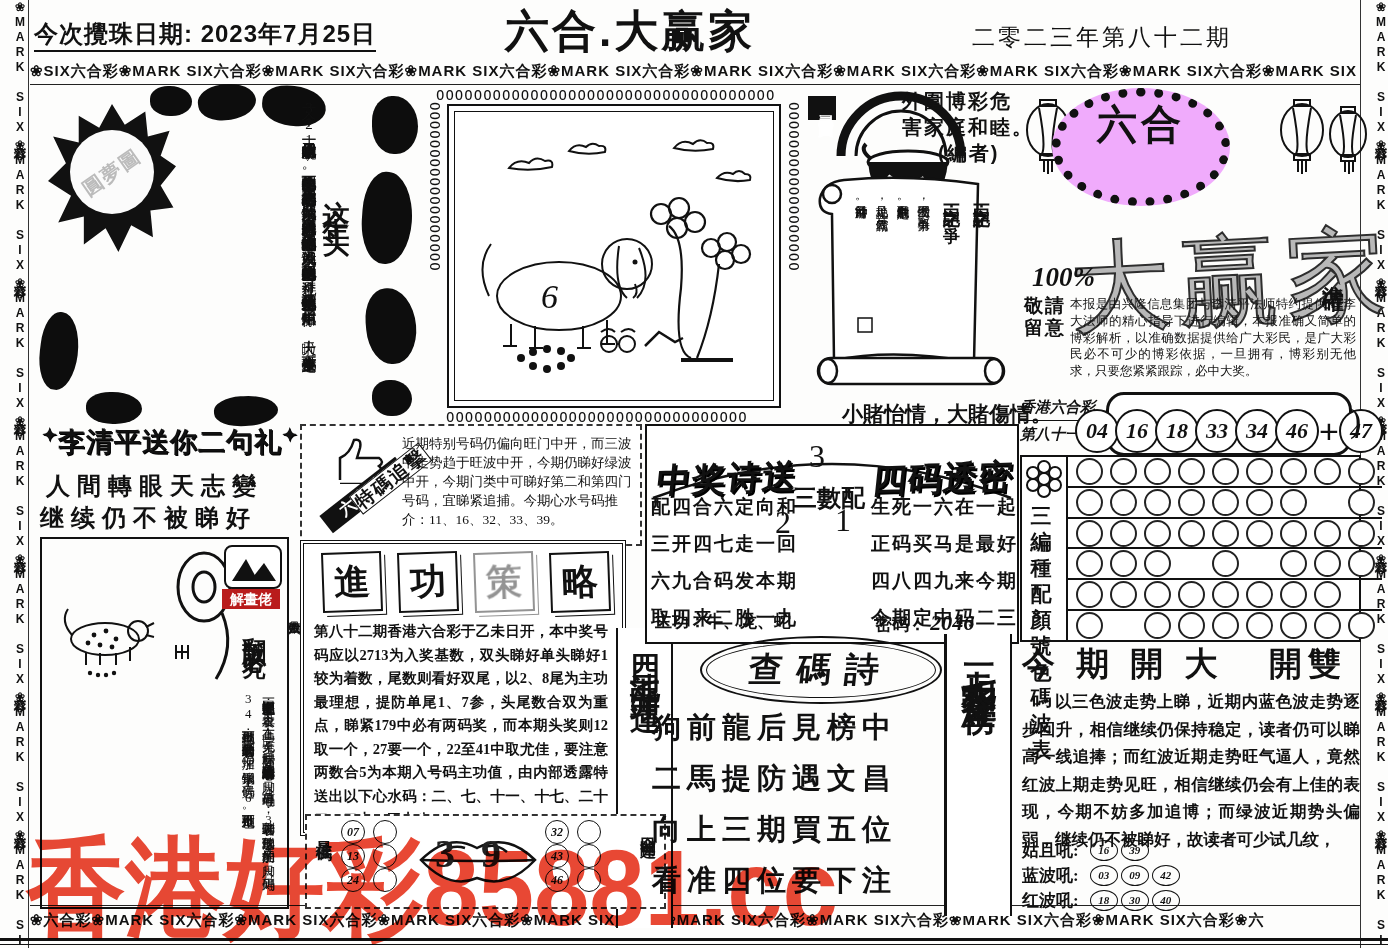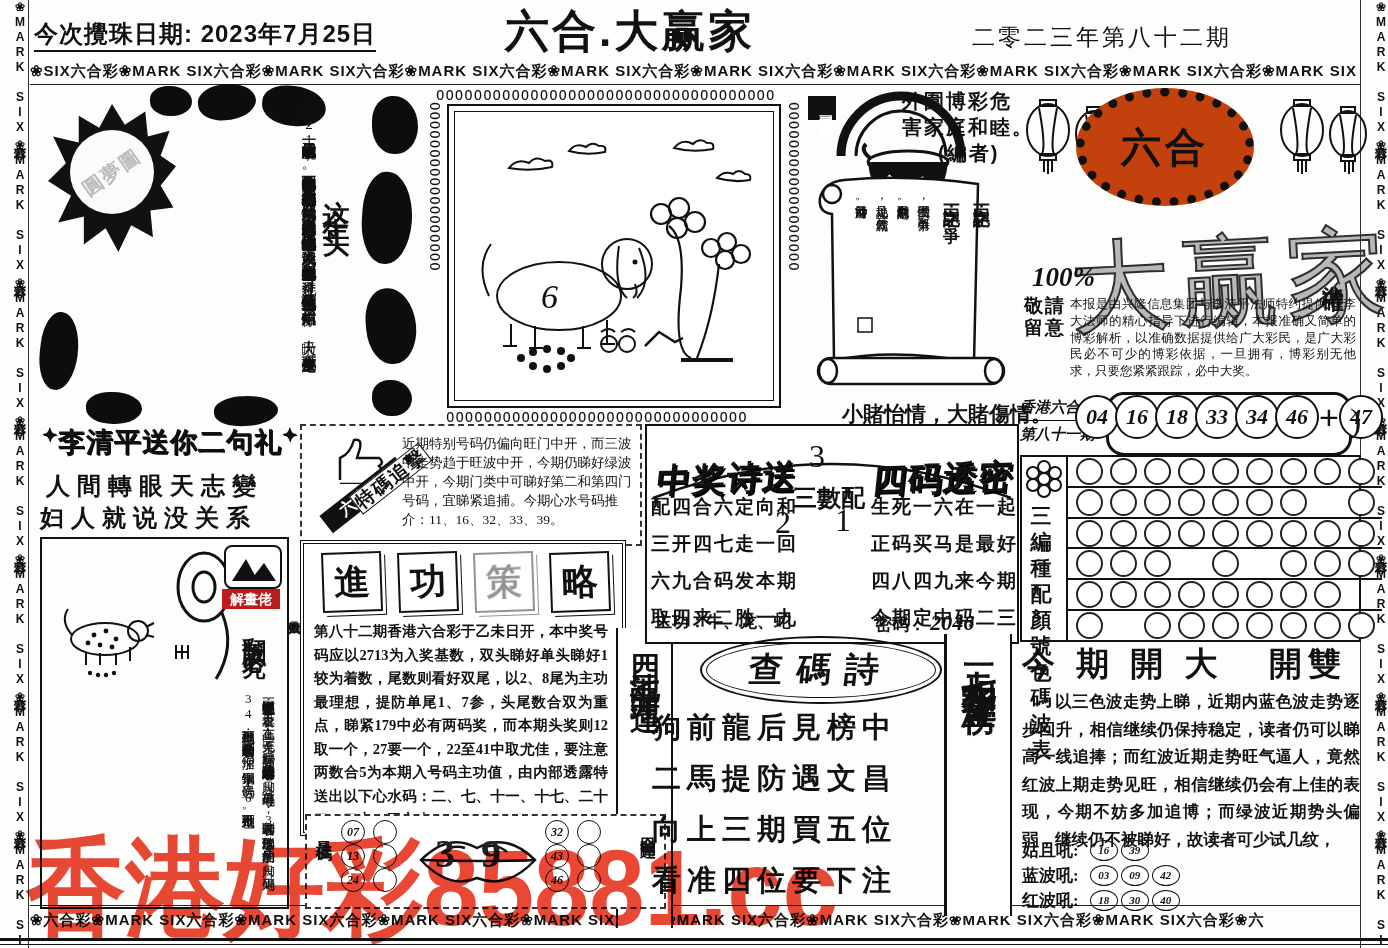--- a/index.html
+++ b/index.html
@@ -85,35 +85,35 @@
   .pfoot{font:800 17px "Liberation Serif",serif;}
   
   .oval2{left:700px;top:636px;width:238px;height:64px;border:2px solid #111;border-radius:50%;
      display:flex;align-items:center;justify-content:center;}
   .oval2::before{content:"";position:absolute;inset:4px;border:1.5px solid #111;border-radius:50%;}
   .oval2 span{font:900 34px "Liberation Serif",serif;letter-spacing:14px;transform:skewX(-6deg);}
   .cpline{font:800 29px/51px "Liberation Sans",sans-serif;letter-spacing:6px;white-space:nowrap;}
   .golden{left:944px;top:634px;height:278px;font:900 35px "Liberation Sans",sans-serif;letter-spacing:6px;
      border-left:3px solid #111;border-right:2px solid #111;padding:2px 8px;background:#fff;}
   
-  .logo-oval{left:1076px;top:88px;width:160px;height:100px;border-radius:50%;border:9px dotted #111;
-     display:flex;align-items:center;justify-content:center;background:#c2410c;}
+  .logo-oval{left:1052px;top:88px;width:160px;height:100px;border-radius:50%;border:9px dotted #111;
+     display:flex;justify-content:center;background:#f0abfc;}
   .logo-oval span{font:900 40px "Liberation Sans",sans-serif;letter-spacing:4px;}
   .pct{left:1032px;top:262px;font:italic 900 27px "Liberation Serif",serif;}
   .bigwin{left:1070px;top:215px;font:300 100px "Liberation Serif",serif;color:rgba(40,40,40,.32);
      -webkit-text-stroke:2px #2e2e2e;transform:rotate(-3deg);letter-spacing:8px;white-space:nowrap;}
   .accurate{left:1318px;top:268px;font:700 22px "Liberation Serif",serif;letter-spacing:4px;}
   .notice-label{left:1024px;top:295px;font:900 19px/22px "Liberation Sans",sans-serif;letter-spacing:2px;}
   .notice-text{left:1070px;top:296px;width:286px;font:12.5px/16.8px "Liberation Serif",serif;text-align:justify;}
   
   .result-wrap{left:1020px;top:392px;width:340px;height:62px;}
   .result-titles{position:absolute;left:0;top:2px;width:86px;font:italic 700 15px/26px "Liberation Serif",serif;}
   .result-titles div:first-child{border-bottom:1.5px solid #111;}
   .result-box{position:absolute;left:86px;top:0;width:240px;height:58px;border:3px solid #111;border-radius:18px;
-     display:flex;align-items:flex-start;justify-content:center;background:#fff;}
+     display:flex;align-items:flex-end;justify-content:center;background:#fff;}
   .ball{width:40px;height:40px;border:2.5px solid #111;border-radius:50%;margin:0 -2px;
      font:italic 700 22px/40px "Liberation Serif",serif;text-align:center;background:#fff;}
   .plus{font:400 34px "Liberation Sans",sans-serif;margin:0 2px;}
   .paren{position:absolute;left:330px;top:10px;font:300 34px "Liberation Serif",serif;}
   
   .ctable{left:1020px;top:455px;width:337px;height:183px;border:2.5px solid #111;display:flex;background:#fff;}
   .ct-left{width:72px;border-right:2.5px solid #111;text-align:center;}
   .ct-label div{font:800 21px/26px "Liberation Serif",serif;letter-spacing:6px;}
   .ct-right{flex:1;display:flex;flex-direction:column;}
   .crow{flex:1;display:flex;align-items:center;padding-left:8px;border-bottom:2px solid #111;}
@@ -165,21 +165,21 @@
 
   <div class="abs burst-badge"></div>
   <div class="abs burst-inner">
       <span class="burst-label">圓夢圖</span>
     </div>
   <div class="abs story-text v">一个32岁的中年尼姑有一天拿了一碗她的尿叫17岁的小尼姑拿下山去给医生化验。小尼姑走着走着一不小心把那一碗尿给打翻了，她怕被骂所以开始哭，一位路过的妇人看到了就叫她不要哭，说她不小心把中年尼姑的尿给打翻了然後怕被骂。妇人就说没关系，她叫小尼姑把她的尿拿去给医生化验。过了一个礼拜，中年尼姑收到化验报告上说她怀孕了。中年尼姑惊叫了一声：“天啦！这个年头连萝卜都不可靠！”</div>
   <div class="abs story-title v">这个年头</div>
 
   <div class="abs greet-burst">李清平送你二句礼</div>
   <div class="abs greet-line" style="left:46px;top:470px">人間轉眼天志變</div>
-  <div class="abs greet-line" style="left:40px;top:502px">妇人就说没关系</div>
+  <div class="abs greet-line" style="left:40px;top:502px">继续仍不被睇好</div>
 
   <div class="abs decode-box">
     <svg class="abs" style="left:8px;top:52px" width="112" height="88" viewBox="0 0 112 88">
       <g fill="none" stroke="#111" stroke-width="2">
         <ellipse cx="55" cy="48" rx="34" ry="16"></ellipse>
         <circle cx="88" cy="40" r="10"></circle>
         <path d="M96 36 l8 -4 M96 44 l8 2"></path>
         <path d="M22 44 q-12 -14 -4 -26"></path>
         <path d="M36 62 v12 M50 62 v12 M66 62 v12 M80 56 v14"></path>
       </g>

